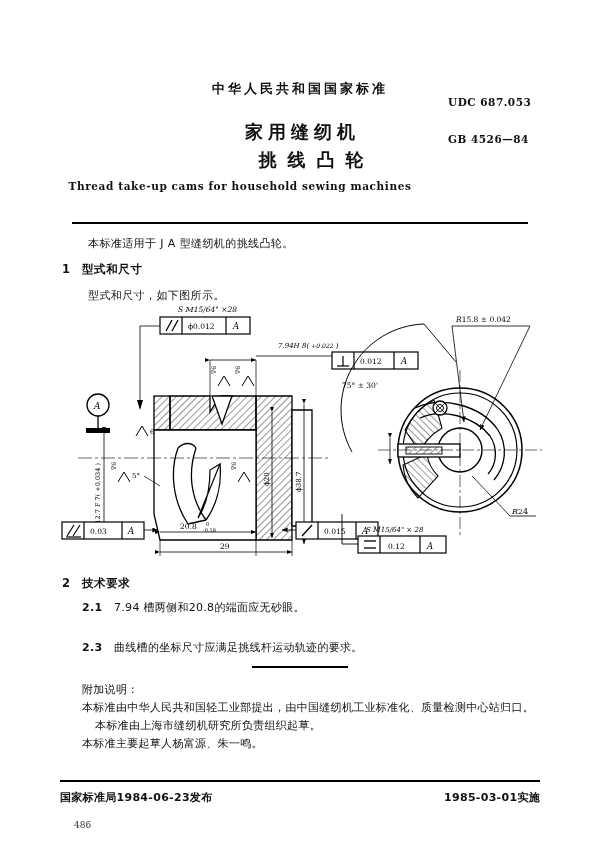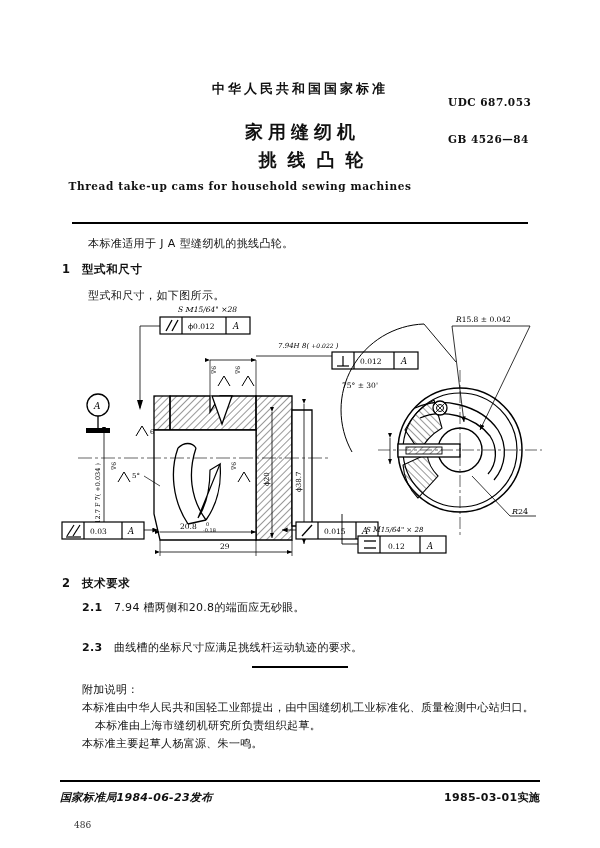--- a/index.html
+++ b/index.html
@@ -168,21 +168,20 @@
     width: 480px; height: 2.2px;
     background: #000;
   }
 
   .foot-left {
     position: absolute;
     left: 60px; top: 790px;
     font-size: 11px;
     font-weight: 700;
     letter-spacing: 0.3px;
-    font-style: italic;
   }
   .foot-right {
     position: absolute;
     right: 60px; top: 790px;
     font-size: 11px;
     font-weight: 700;
     letter-spacing: 0.3px;
   }
   .pageno {
     position: absolute;

